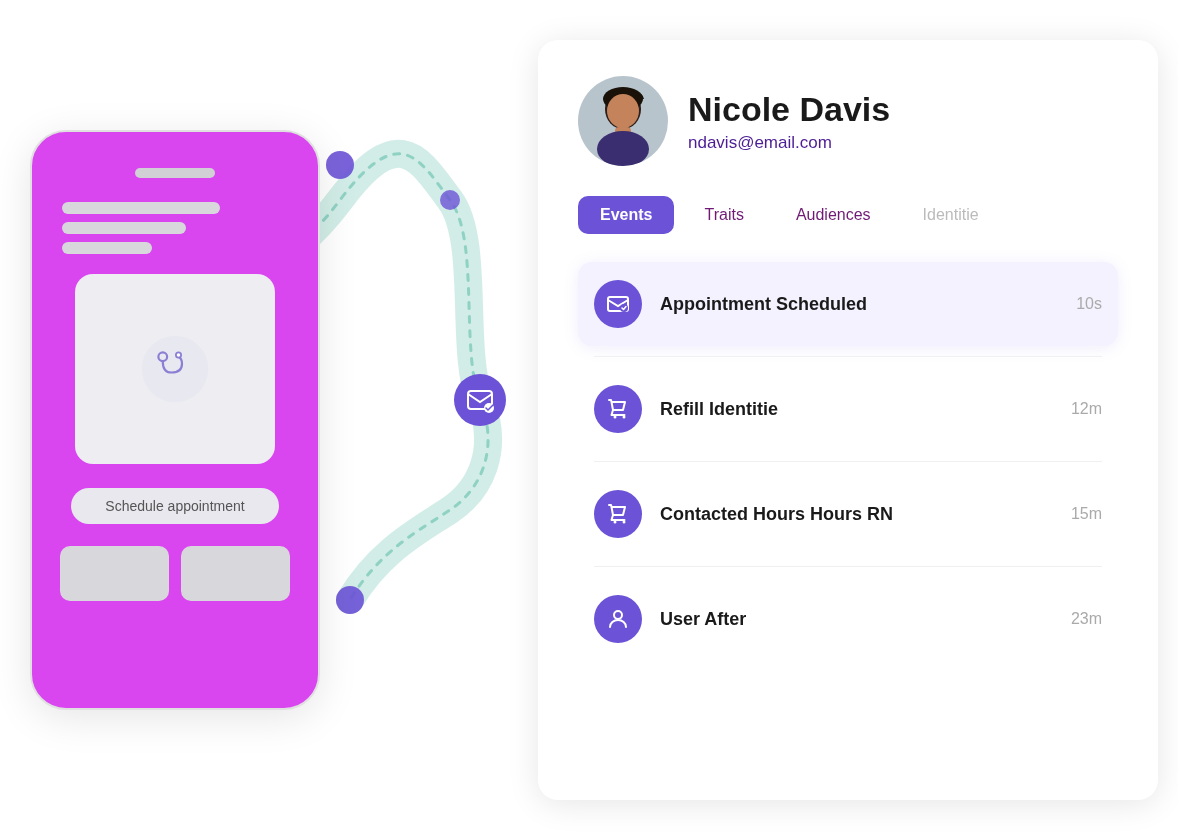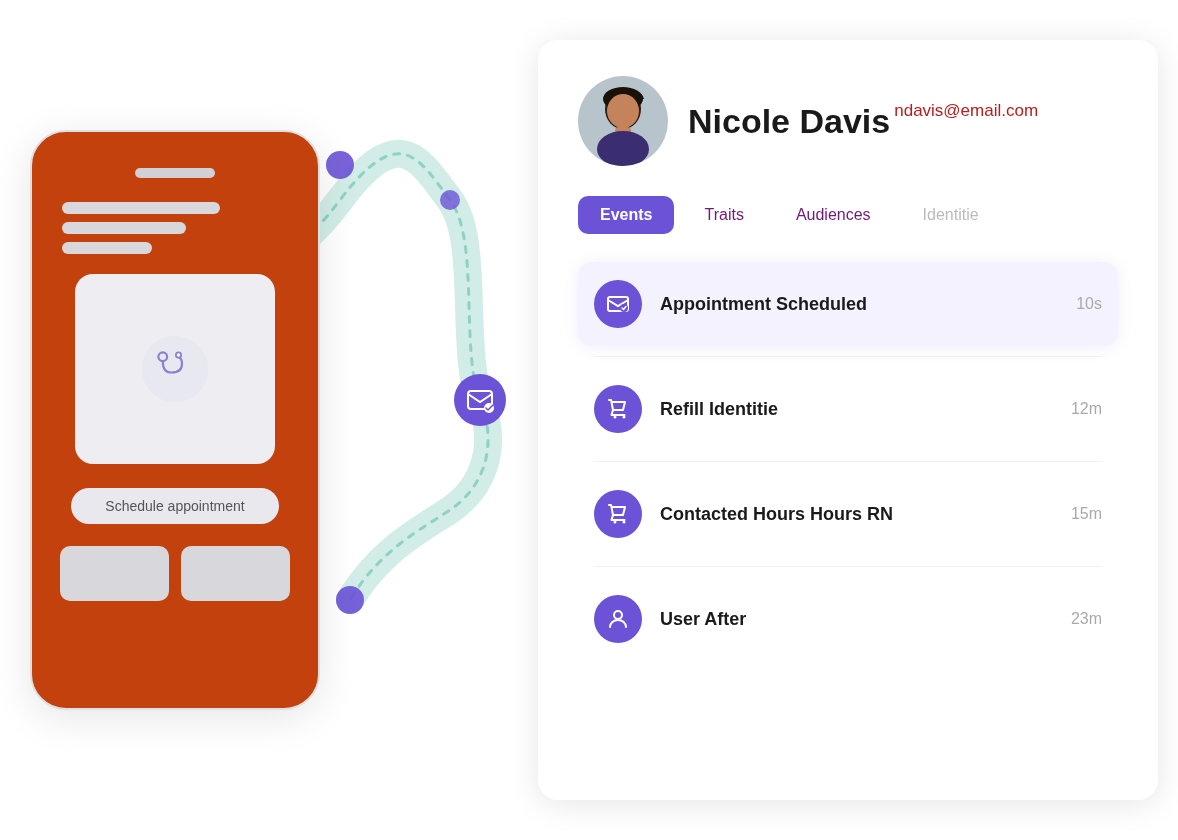--- a/index.html
+++ b/index.html
@@ -22,21 +22,21 @@
     }
 
     
     .phone {
       position: absolute;
       left: 30px;
       top: 50%;
       transform: translateY(-50%);
       width: 290px;
       height: 580px;
-      background: #c2410c;
+      background: #d946ef;
       border-radius: 36px;
       border: 2px solid #e0e0e0;
       box-shadow: 0 8px 40px rgba(0,0,0,0.10);
       display: flex;
       flex-direction: column;
       align-items: center;
       padding: 36px 20px 28px;
       z-index: 2;
     }
 
@@ -153,34 +153,34 @@
       justify-content: center;
     }
 
     .avatar svg {
       width: 75px;
       height: 85px;
     }
 
     .profile-info {
       display: flex;
-      flex-direction: row;
+      flex-direction: column;
       gap: 4px;
     }
 
     .profile-name {
       font-size: 34px;
       font-weight: 700;
       color: #1a1a1a;
       line-height: 1.2;
     }
 
     .profile-email {
       font-size: 17px;
-      color: #b91c1c;
+      color: #4c1d95;
     }
 
     
     .tabs {
       display: flex;
       gap: 8px;
       margin-bottom: 28px;
       align-items: flex-start;
     }
 

